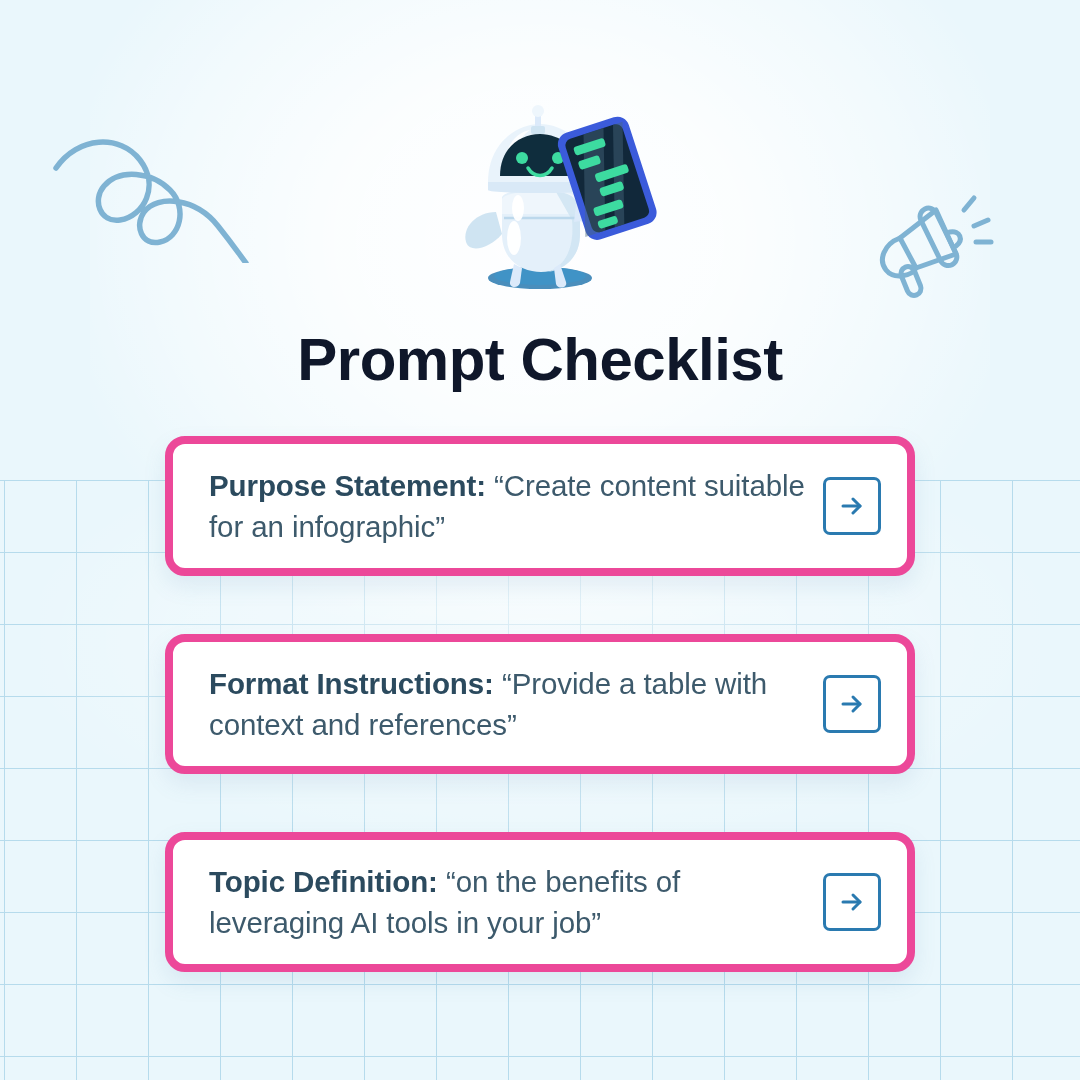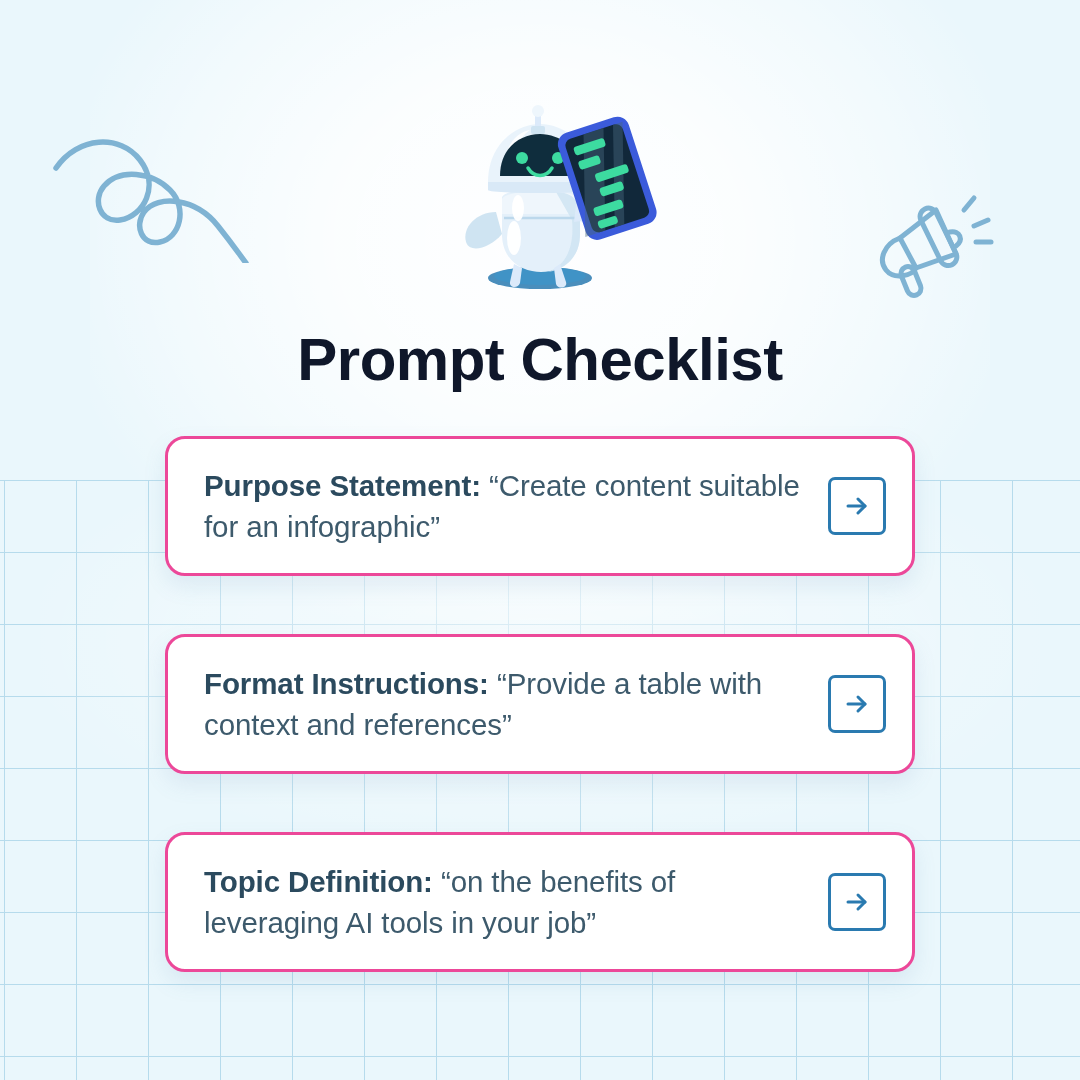--- a/index.html
+++ b/index.html
@@ -112,21 +112,21 @@
     left: 165px;
     top: 436px;
     width: 750px;
   }
 
   .card {
     position: relative;
     width: 750px;
     height: 140px;
     background: #ffffff;
-    border: 3px solid #ec4899;
+    border: 8px solid #ec4899;
     border-radius: 20px;
     margin-bottom: 58px;
     display: flex;
     align-items: center;
     padding: 0 26px 0 36px;
     box-shadow: 0 10px 22px rgba(90,140,175,0.13);
   }
 
   .card-text {
     flex: 1;

